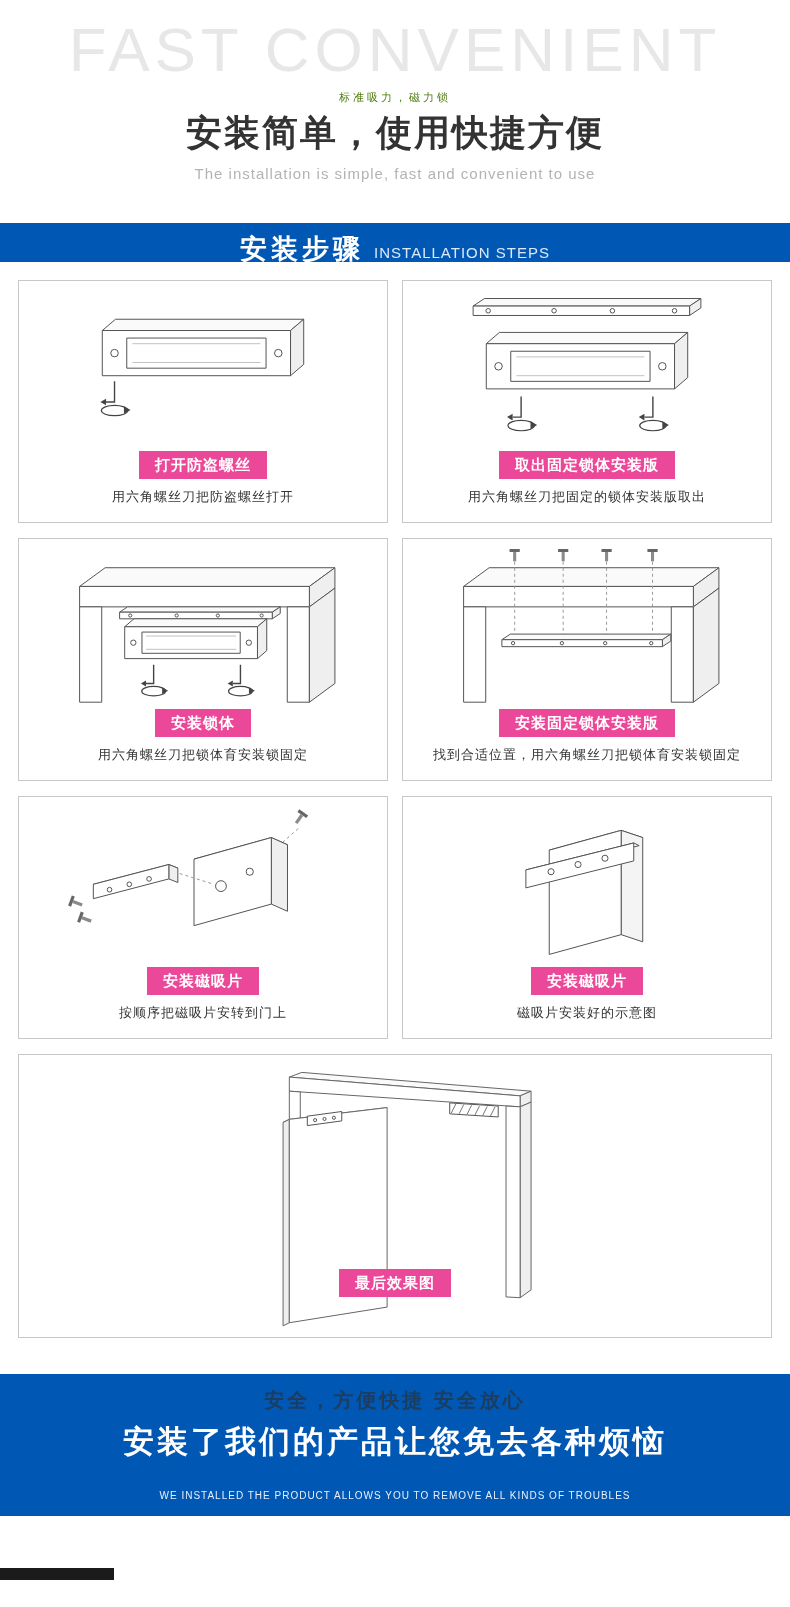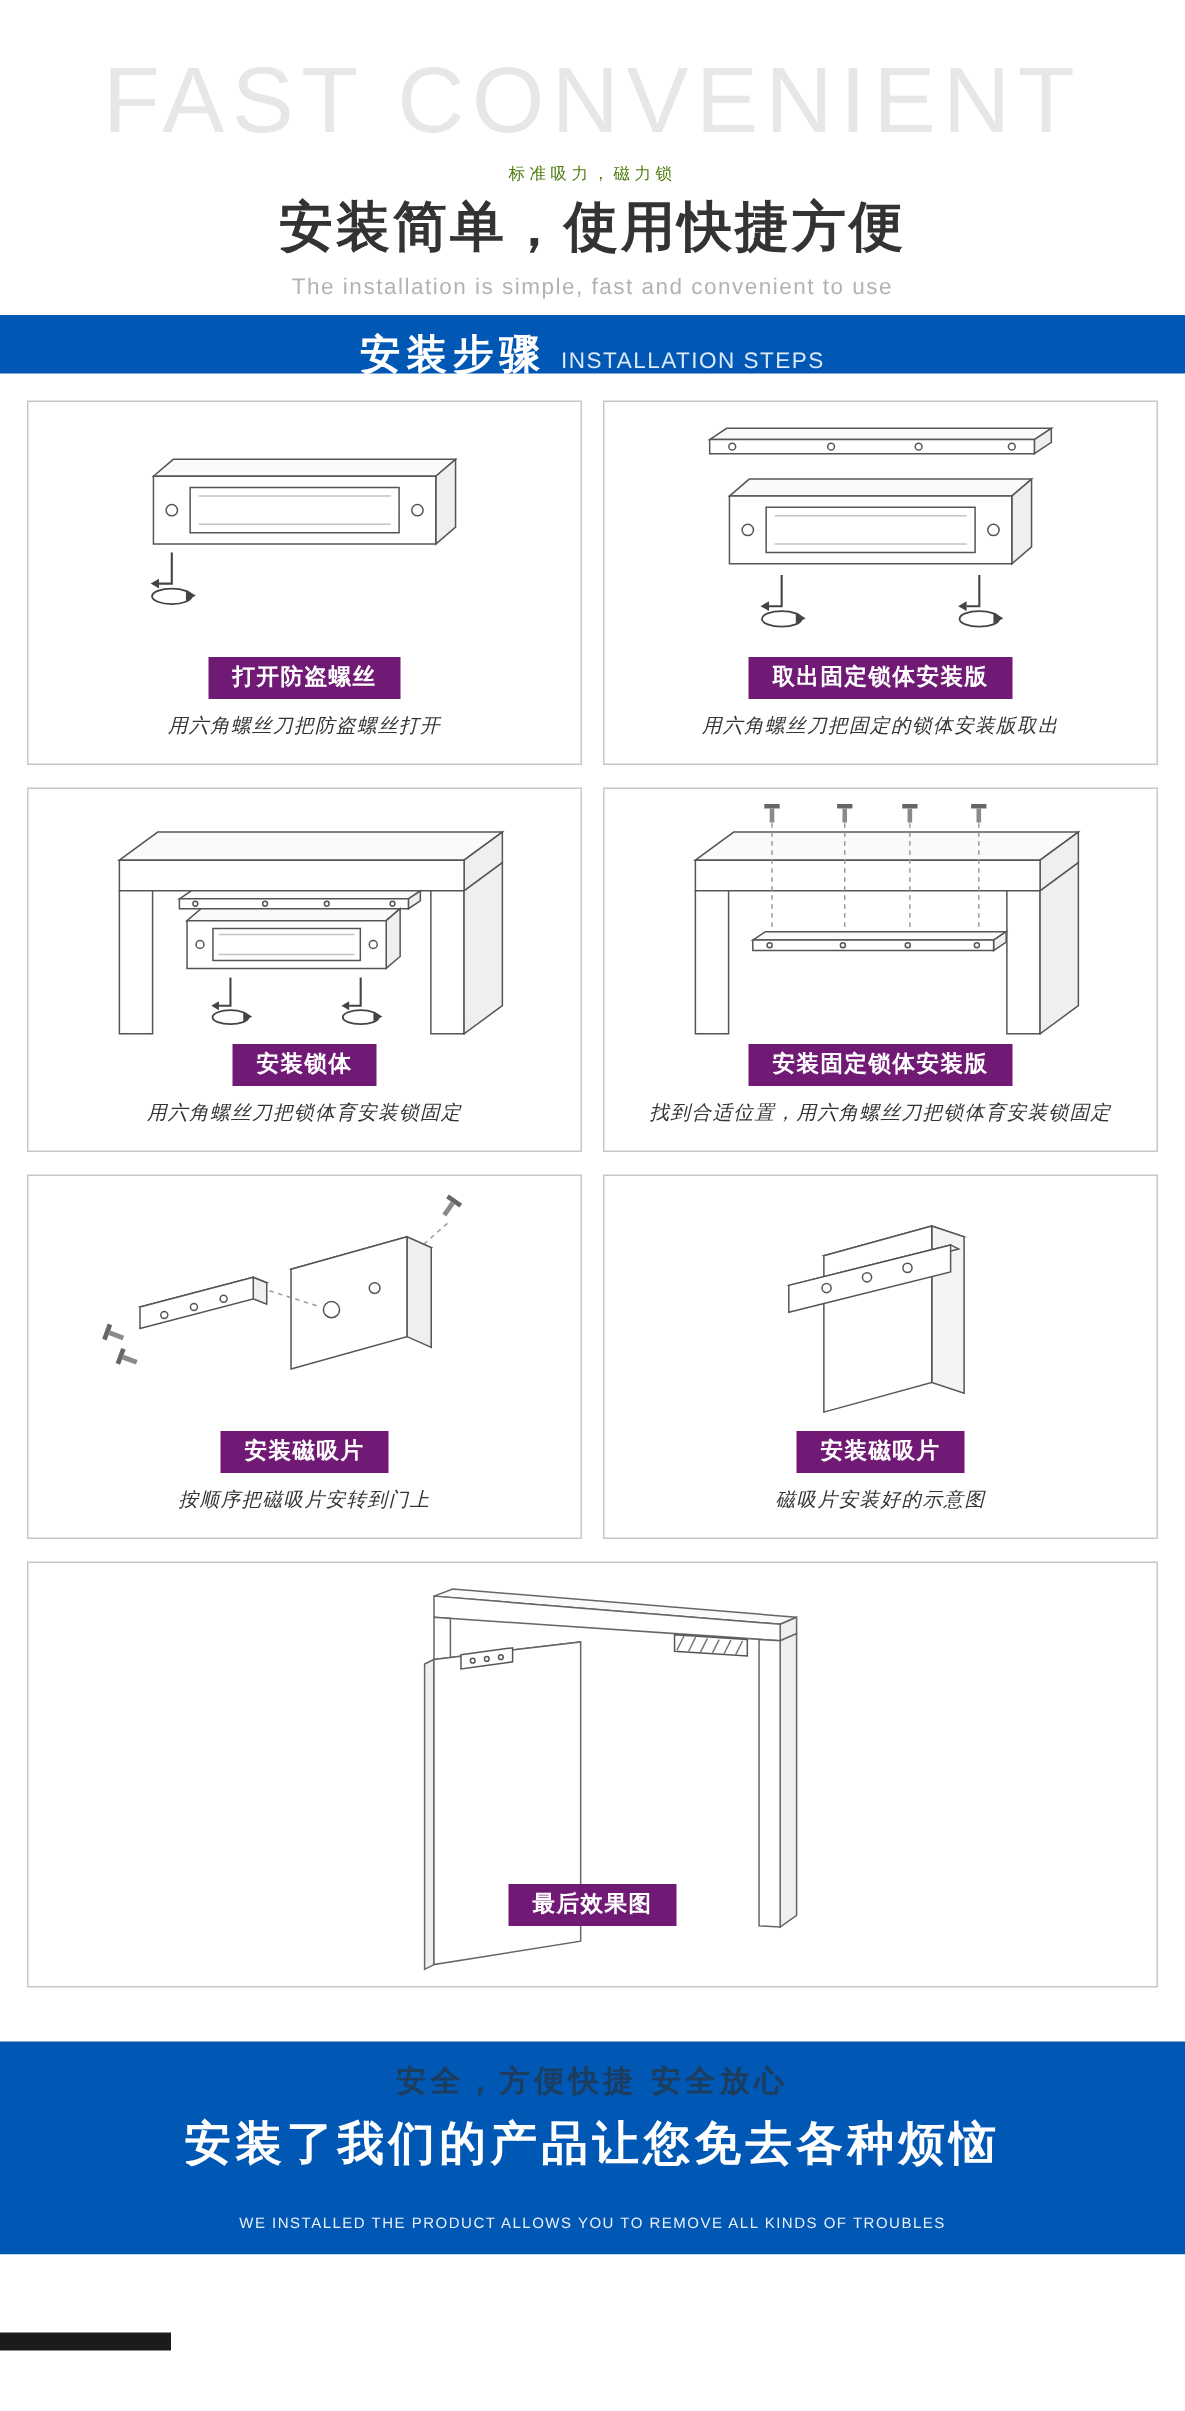--- a/index.html
+++ b/index.html
@@ -1,39 +1,39 @@
 <!DOCTYPE html>
 <html><head>
 <meta charset="utf-8">
 <style>
   * { box-sizing: border-box; margin: 0; padding: 0; }
   body { background:#fff; font-family:"Liberation Sans","DejaVu Sans",sans-serif; }
   .page { width:790px; margin:0 auto; position:relative; background:#fff; }
 
   
-  .header { position:relative; height:192px; text-align:center; overflow:hidden;margin-top:18px; }
+  .header { position:relative; height:223px; text-align:center; overflow:hidden; }
   .watermark { position:absolute; top:14px; left:50%; transform:translateX(-50%);
     font-size:62px; color:#e7e7e7; letter-spacing:5px; white-space:nowrap; font-weight:400; }
   .tagline { position:relative; padding-top:90px; color:#4d7c0f; font-size:11px; letter-spacing:3px; }
   .main-title { position:relative; font-size:36px; color:#333; font-weight:bold; letter-spacing:2px; margin-top:4px; }
   .sub-en { position:relative; color:#b3b3b3; font-size:15px; letter-spacing:1px; margin-top:7px; }
 
   
   .banner { background:#0057b4; height:39px; display:flex; align-items:baseline; justify-content:center; gap:10px; padding-top:8px; }
   .banner-cn { color:#fff; font-size:27px; font-weight:bold; letter-spacing:4px; }
   .banner-en { color:#dce9f7; font-size:15px; letter-spacing:1px; }
 
   
   .grid { padding:18px; display:grid; grid-template-columns:1fr 1fr; gap:15px 14px; }
   .stepbox { border:1px solid #c8c8c8; padding:10px 8px 16px; text-align:center; background:#fff; }
   .illus { height:160px; display:flex; align-items:center; justify-content:center; }
   .illus svg { width:100%; height:100%; }
-  .badge { display:inline-block; background:#701a75; color:#fff; font-size:15px; font-weight:bold;
+  .badge { display:inline-block; background:#ec4899; color:#fff; font-size:15px; font-weight:bold;
     padding:5px 16px; letter-spacing:1px; line-height:1.2; }
-  .desc { margin-top:9px; font-size:13px; color:#333; letter-spacing:1px;font-style:italic; }
+  .desc { margin-top:9px; font-size:13px; color:#333; letter-spacing:1px; }
 
   .finalbox { grid-column:1 / -1; border:1px solid #c8c8c8; position:relative; height:284px; background:#fff; }
   .final-illus { position:absolute; inset:8px; display:flex; align-items:center; justify-content:center; }
   .final-illus svg { height:100%; }
   .final-badge { position:absolute; left:50%; transform:translateX(-50%); bottom:40px; }
 
   
   .footer { margin-top:18px; background:#0057b4; text-align:center; padding:13px 0 15px; }
   .f-tagline { color:#1d3d5e; font-size:20px; font-weight:bold; letter-spacing:3px; }
   .f-headline { color:#fff; font-size:31px; font-weight:bold; letter-spacing:3px; margin-top:7px; }

